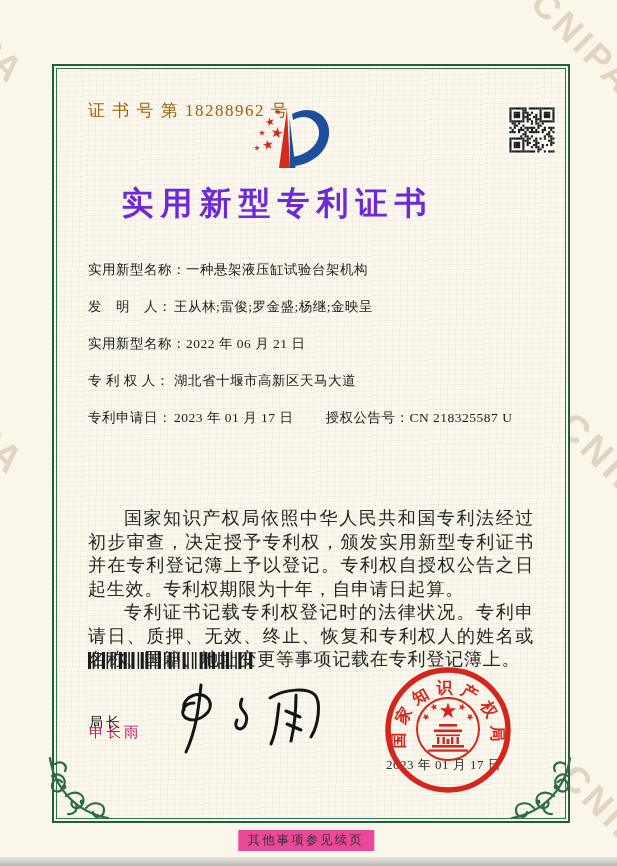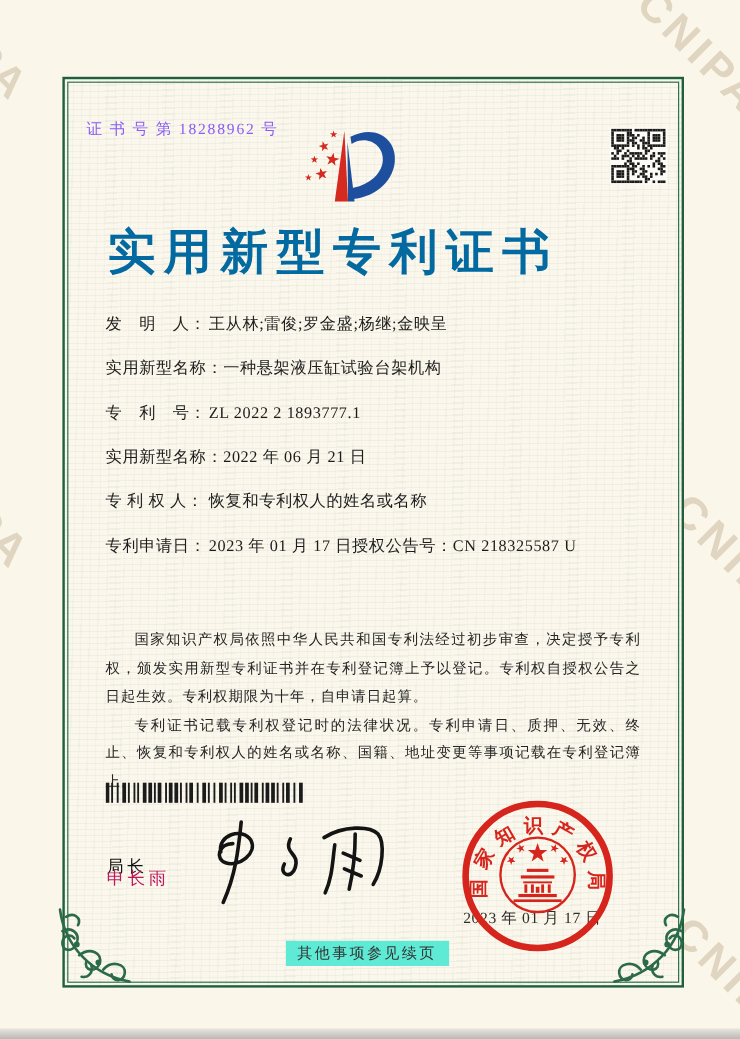--- a/index.html
+++ b/index.html
@@ -25,54 +25,54 @@
     background:
       repeating-linear-gradient(179deg, rgba(118,156,126,0.09) 0 1px, rgba(0,0,0,0) 1px 5px),
       repeating-linear-gradient(91deg, rgba(118,156,126,0.05) 0 1px, rgba(0,0,0,0) 1px 7px),
       #fbf7ec;
   }
   .frame::before{
     content:""; position:absolute; inset:2px; border:1px solid #2e7350;
   }
   .corner-ornament{position:absolute; z-index:3;}
   .content{position:absolute; inset:0; z-index:2;}
-  .cert-number{position:absolute; left:72px; top:99px; font-size:13px; letter-spacing:1.5px; color:#8b5cf6;}
+  .cert-number{position:absolute; left:88px; top:99px; font-size:17px; letter-spacing:1.5px; color:#a16207;}
   .logo{position:absolute; left:250px; top:101px;}
   .qr{position:absolute; left:508px; top:106px;}
   .title{
     position:absolute; left:52px; width:451px; top:182px; text-align:center;
-    font-size:40px; font-weight:700; letter-spacing:7px; color:#0369a1;
+    font-size:32px; font-weight:700; letter-spacing:7px; color:#6d28d9;
   }
   .fields{position:absolute; left:88px; top:259px; width:452px; font-size:13.5px;}
   .fields .row{height:37px; line-height:21px;}
   .fields .lbl{display:inline-block; min-width:86px; letter-spacing:0.5px; color:#1c1c1c;}
   .fields .val{letter-spacing:0.5px; color:#1c1c1c;}
-  .fields .lbl2{letter-spacing:0.5px; color:#1c1c1c;}
+  .fields .lbl2{margin-left:32px; letter-spacing:0.5px; color:#1c1c1c;}
   .body-text{
     position:absolute; left:88px; top:507px; width:446px;
-    font-size:12px; line-height:23.5px; letter-spacing:0.8px;
-    text-align:justify; color:#252525;margin-top:15px;
+    font-size:18px; line-height:23.5px; letter-spacing:0.8px;
+    text-align:justify; color:#252525;
   }
   .body-text p{margin:0; text-indent:2em;}
   .barcode{position:absolute; left:88px; top:652px;}
   .signer-title{position:absolute; left:89px; top:694px; font-size:14px; letter-spacing:3px; color:#111;margin-top:20px;}
   .signer-name{position:absolute; left:89px; top:723px; font-size:14.5px; letter-spacing:3px; color:#be185d;}
   .signature{position:absolute; left:158px; top:678px;}
   .seal{position:absolute; left:381px; top:663px; z-index:4;}
   .seal-date{
     position:absolute; left:386px; top:756px; z-index:3;
     font-size:13px; letter-spacing:0.5px; color:#2e2c2a; white-space:nowrap;
   }
   .page-info{
     position:absolute; left:52px; width:518px; top:798px; text-align:center;
     font-size:12px; letter-spacing:2px; color:#333;
   }
   .continuation-note{
-    position:absolute; left:50%; transform:translateX(-52%); top:784px;
-    background:#5eead4; padding:2px 10px; font-size:12.5px; letter-spacing:2px;
+    position:absolute; left:50%; transform:translateX(-52%); top:830px;
+    background:#ec4899; padding:2px 10px; font-size:12.5px; letter-spacing:2px;
     color:#333; z-index:2; white-space:nowrap;
   }
   .page-edge{
     position:absolute; left:0; right:0; bottom:0; height:9px; z-index:5;
     background:linear-gradient(#e9e6df, #b9b8b4);
   }
 </style>
 </head>
 <body>
 
@@ -361,33 +361,30 @@
           <rect x="40.099999999999994" y="44.4" width="2.15" height="2.15"></rect>
           <rect x="42.25" y="44.4" width="2.15" height="2.15"></rect>
           <rect x="44.4" y="44.4" width="2.15" height="2.15"></rect>
         </g>
     </svg>
 
     <div class="title">实用新型专利证书</div>
 
     <div class="fields">
       <div class="row">
-        <span class="lbl">发　明　人：</span><span class="val">王从林;雷俊;罗金盛;杨继;金映呈</span>
-      </div>
-      <div class="row">
         <span class="lbl">实用新型名称：</span><span class="val">一种悬架液压缸试验台架机构</span>
       </div>
       <div class="row">
-        <span class="lbl">专　利　号：</span><span class="val">ZL 2022 2 1893777.1</span>
+        <span class="lbl">发　明　人：</span><span class="val">王从林;雷俊;罗金盛;杨继;金映呈</span>
       </div>
       <div class="row">
         <span class="lbl">实用新型名称：</span><span class="val">2022 年 06 月 21 日</span>
       </div>
       <div class="row">
-        <span class="lbl">专 利 权 人：</span><span class="val">恢复和专利权人的姓名或名称</span>
+        <span class="lbl">专 利 权 人：</span><span class="val">湖北省十堰市高新区天马大道</span>
       </div>
       <div class="row">
         <span class="lbl">专利申请日：</span><span class="val">2023 年 01 月 17 日</span><span class="lbl2">授权公告号：</span><span class="val">CN 218325587 U</span>
       </div>
     </div>
 
     <div class="body-text">
       <p>国家知识产权局依照中华人民共和国专利法经过初步审查，决定授予专利权，颁发实用新型专利证书并在专利登记簿上予以登记。专利权自授权公告之日起生效。专利权期限为十年，自申请日起算。</p>
       <p>专利证书记载专利权登记时的法律状况。专利申请日、质押、无效、终止、恢复和专利权人的姓名或名称、国籍、地址变更等事项记载在专利登记簿上。</p>
     </div>

